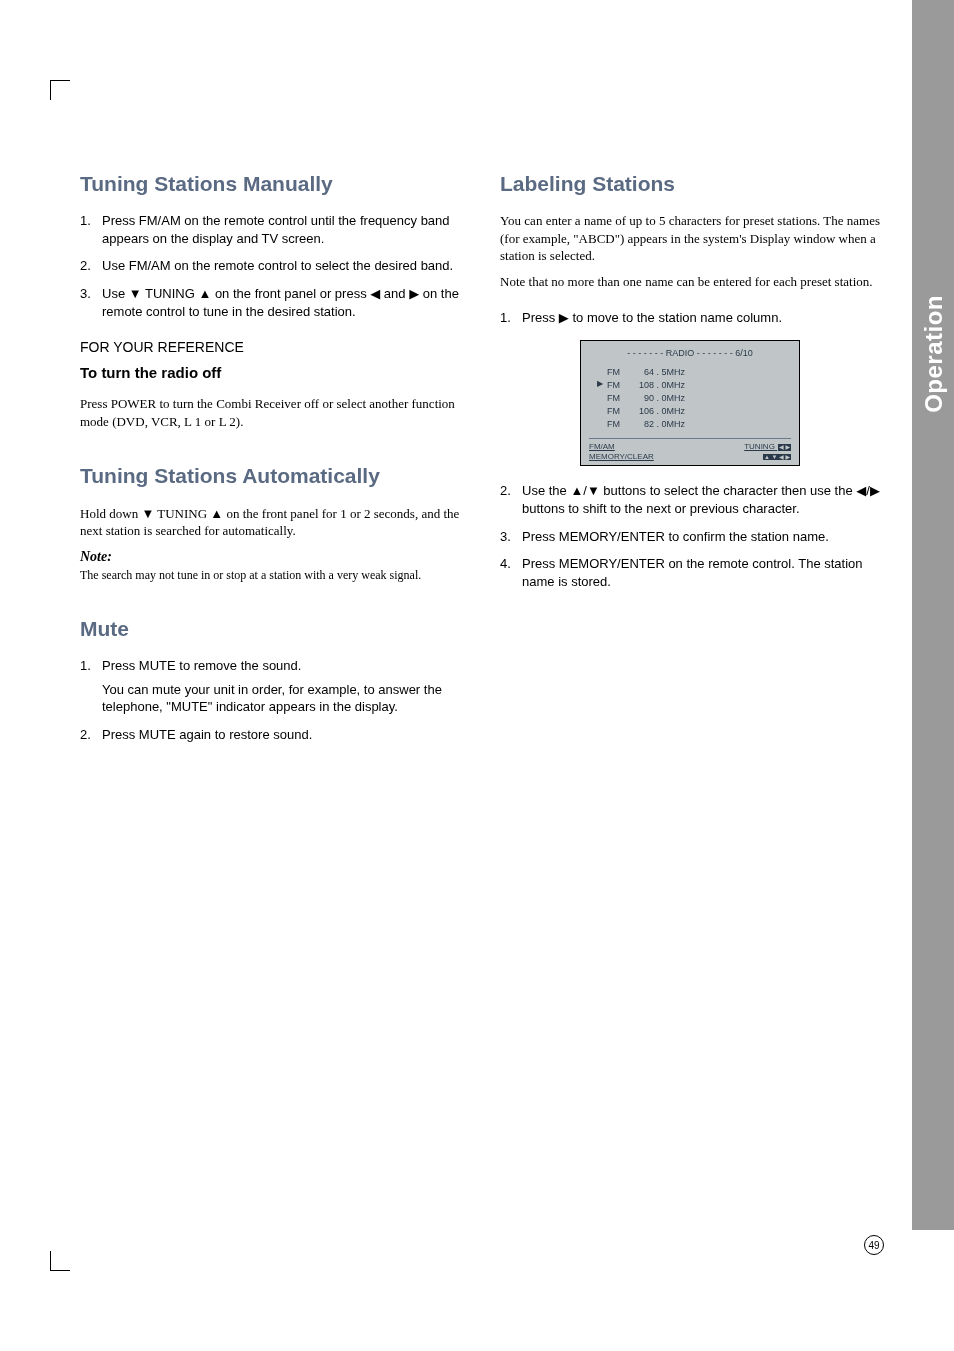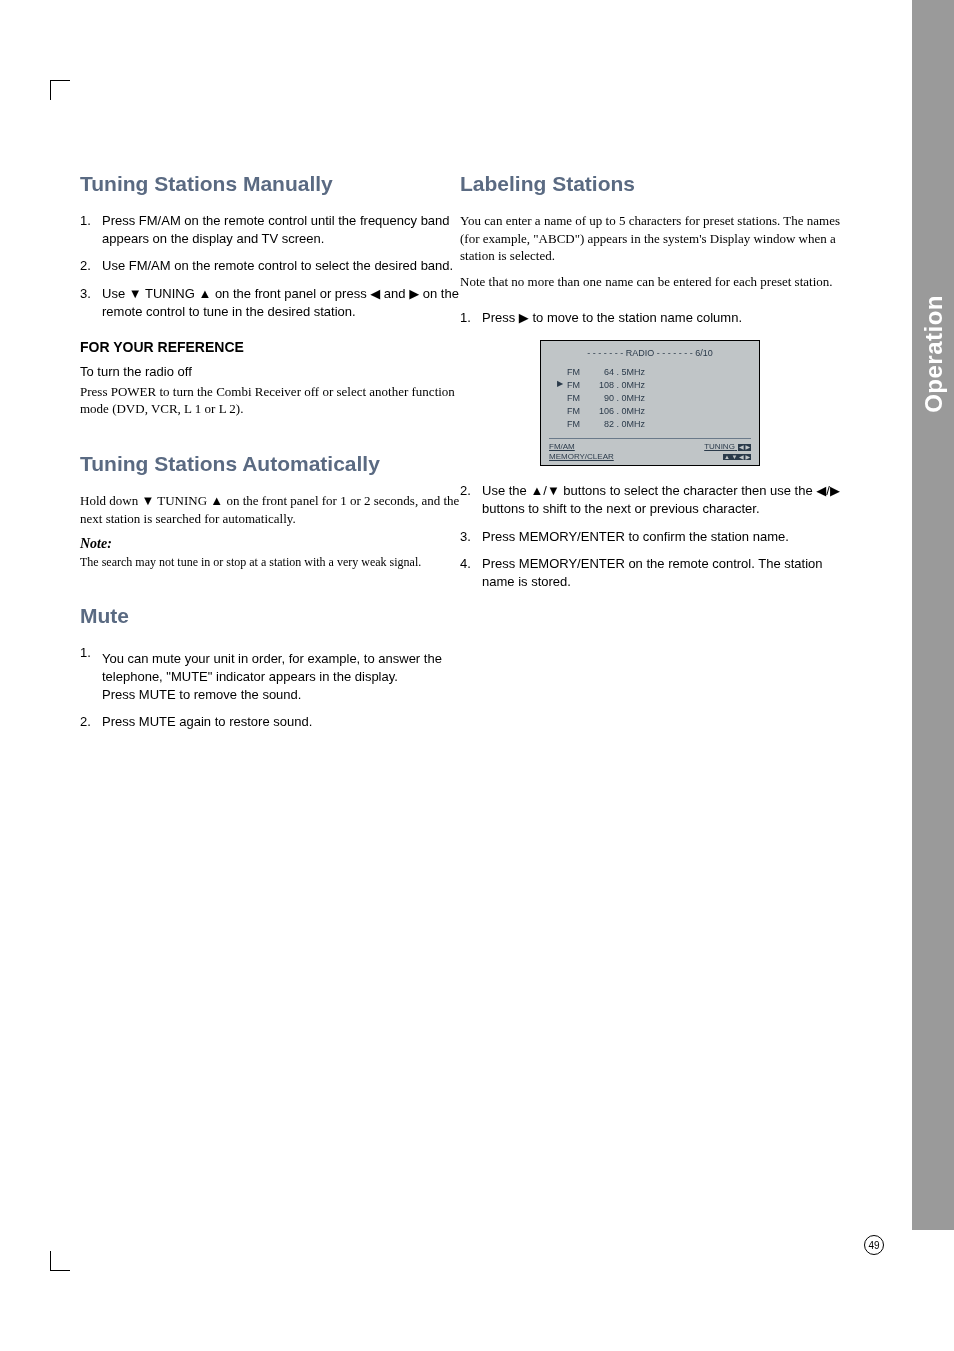--- a/index.html
+++ b/index.html
@@ -32,44 +32,45 @@
     top: 295px;
     color: #fff;
     font-weight: bold;
     font-size: 24px;
     writing-mode: vertical-rl;
     transform: rotate(180deg);
     letter-spacing: 0.5px;
   }
   .content {
     display: flex;
+    gap: 40px;
     margin-top: 100px;
   }
   .col {
     width: 380px;
     font-size: 13px;
     line-height: 1.35;
   }
   h2 {
     font-size: 21px;
     color: #5a6a82;
     font-weight: bold;
     margin-bottom: 14px;
   }
   h3 {
     font-size: 14px;
-    font-weight: bold;
+    font-weight: normal;
     margin-top: 18px;
     margin-bottom: 6px;
   }
   h4 {
-    font-size: 13px;
-    font-weight: normal;
+    font-size: 15px;
+    font-weight: bold;
     margin-top: 6px;
-    margin-bottom: 2px;
+    margin-bottom: 12px;
   }
   .note-label {
     font-style: italic;
     font-weight: bold;
     font-family: Georgia, serif;
     font-size: 14px;
     margin-top: 2px;
   }
   ol { list-style: none; padding: 0; }
   ol > li { display: flex; margin-bottom: 10px; }
@@ -152,22 +153,22 @@
       <h2 class="section-gap">Tuning Stations Automatically</h2>
       <p>Hold down ▼ TUNING ▲  on the front panel for 1 or 2 seconds, and the next station is searched for automatically.</p>
       <div class="note-label">Note:</div>
       <p style="font-size:12px">The search may not tune in or stop at a station with a very weak signal.</p>
 
       <h2 class="section-gap">Mute</h2>
       <ol>
         <li>
           <span class="num">1.</span>
           <span class="txt">
+            <div>Press MUTE to remove the sound.</div>
             <div style="margin-top:6px">You can mute your unit in order, for example, to answer the telephone, "MUTE" indicator appears in the display.</div>
-            <div>Press MUTE to remove the sound.</div>
           </span>
         </li>
         <li>
           <span class="num">2.</span>
           <span class="txt">Press MUTE again to restore sound.</span>
         </li>
       </ol>
     </div>
 
     <div class="col">

